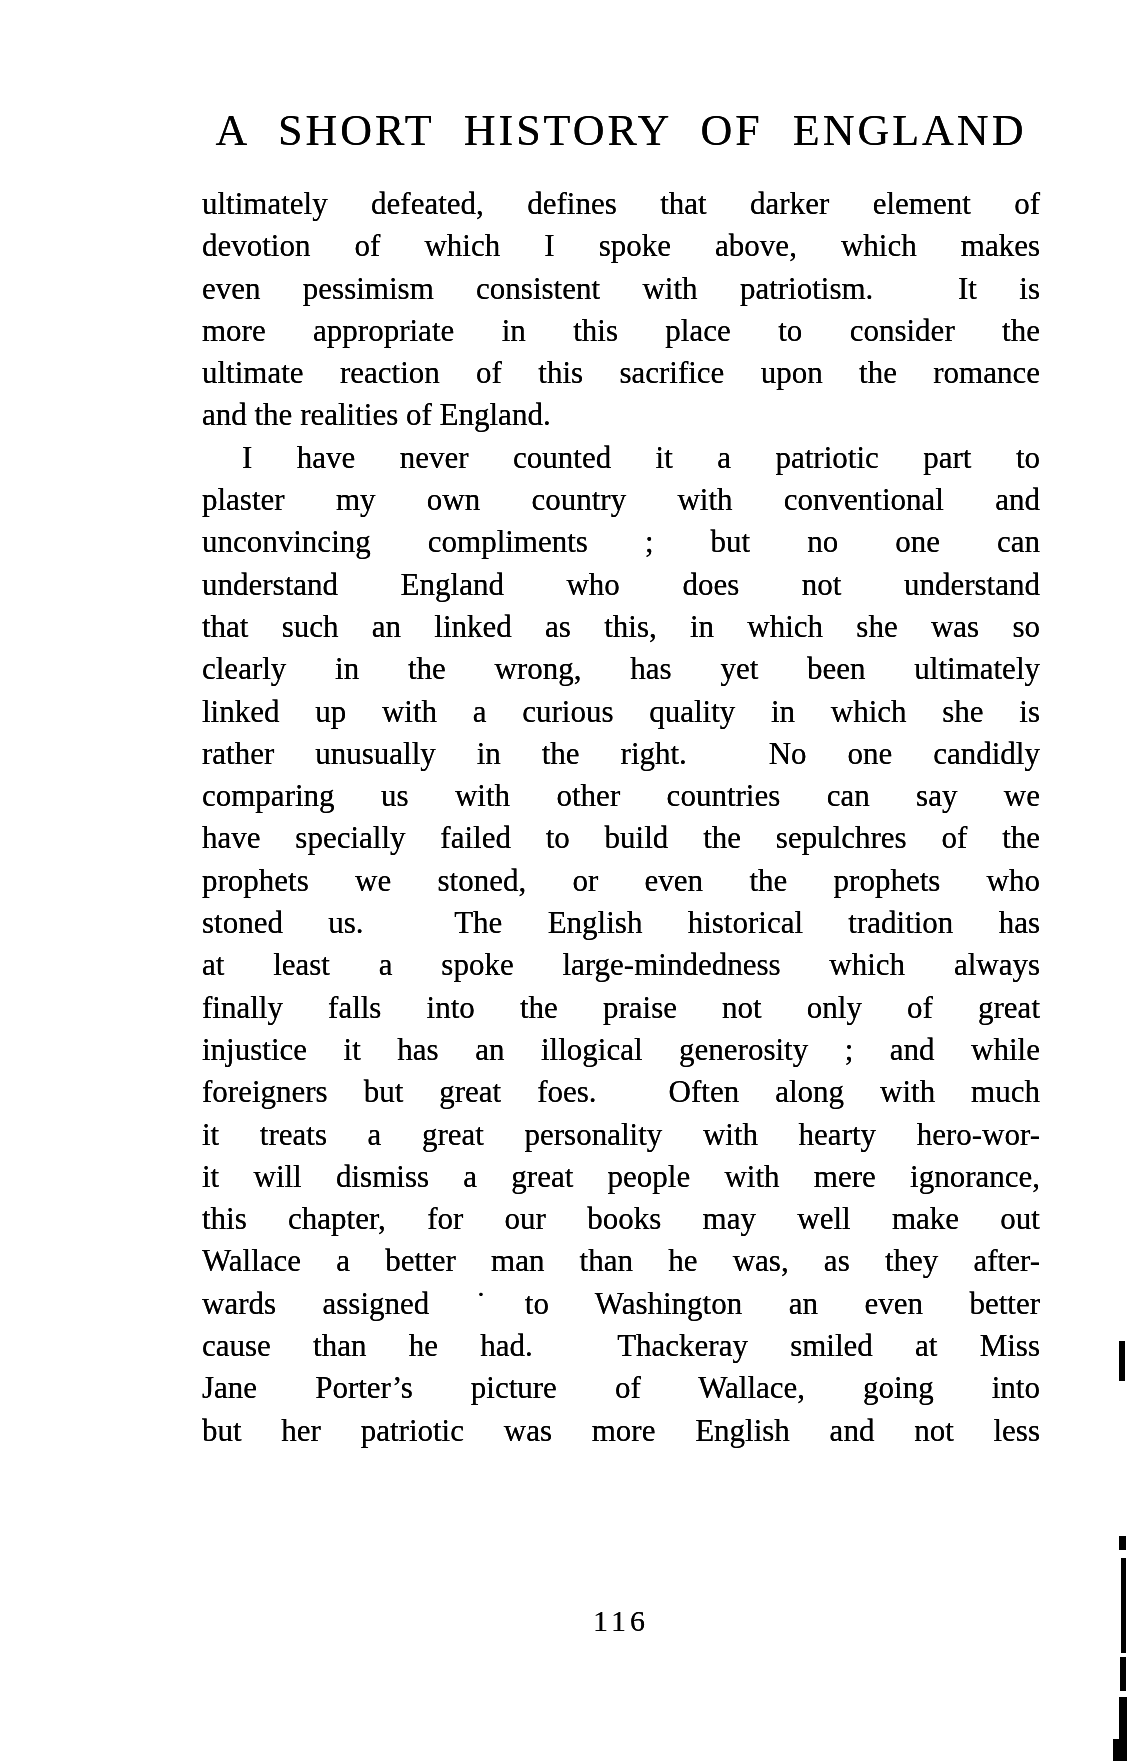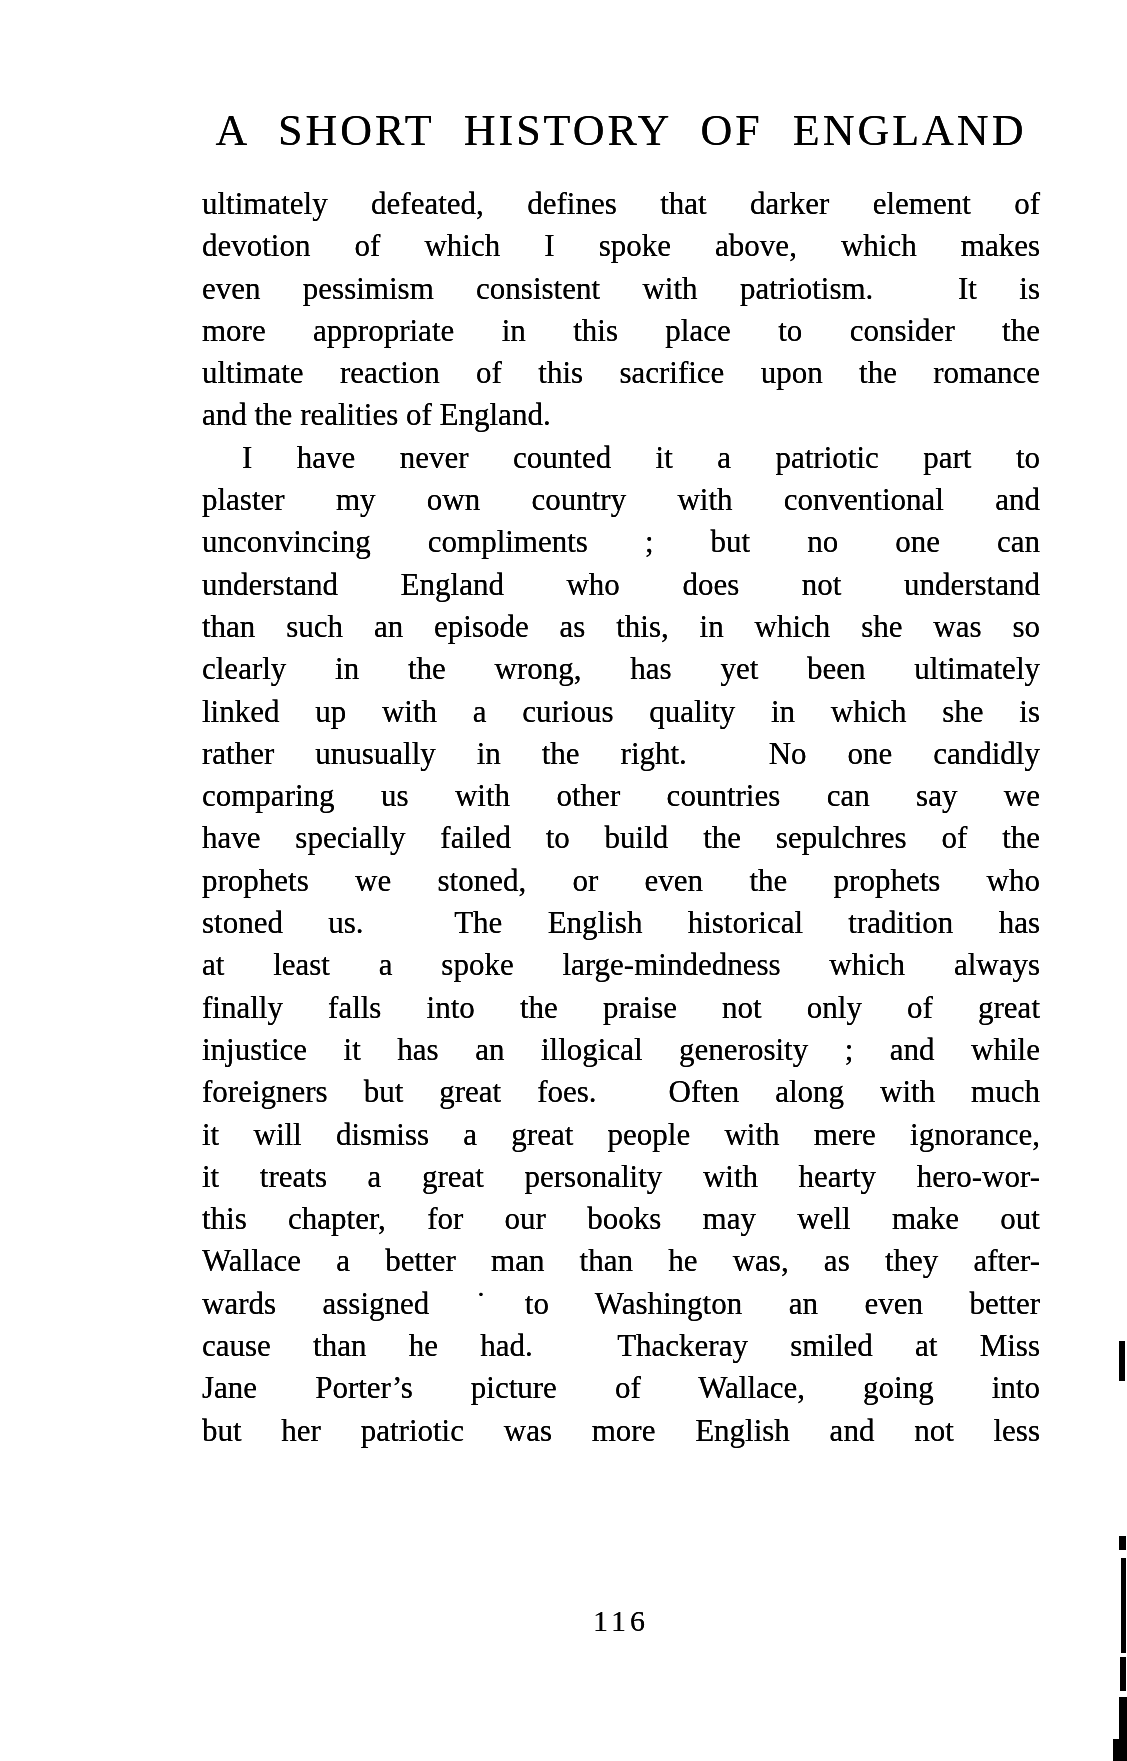--- a/index.html
+++ b/index.html
@@ -88,34 +88,34 @@
     <div class="line">ultimately defeated, defines that darker element of</div>
     <div class="line">devotion of which I spoke above, which makes</div>
     <div class="line">even pessimism consistent with patriotism. &nbsp;It is</div>
     <div class="line">more appropriate in this place to consider the</div>
     <div class="line">ultimate reaction of this sacrifice upon the romance</div>
     <div class="line para-end">and the realities of England.</div>
     <div class="line indent">I have never counted it a patriotic part to</div>
     <div class="line">plaster my own country with conventional and</div>
     <div class="line">unconvincing compliments ; but no one can</div>
     <div class="line">understand England who does not understand</div>
-    <div class="line">than such an episode as this, in which she was so</div>
+    <div class="line">that such an linked as this, in which she was so</div>
     <div class="line">clearly in the wrong, has yet been ultimately</div>
     <div class="line">linked up with a curious quality in which she is</div>
     <div class="line">rather unusually in the right. &nbsp;No one candidly</div>
     <div class="line">comparing us with other countries can say we</div>
     <div class="line">have specially failed to build the sepulchres of the</div>
     <div class="line">prophets we stoned, or even the prophets who</div>
     <div class="line">stoned us. &nbsp;The English historical tradition has</div>
     <div class="line">at least a spoke large-mindedness which always</div>
     <div class="line">finally falls into the praise not only of great</div>
     <div class="line">injustice it has an illogical generosity ; and while</div>
     <div class="line">foreigners but great foes. &nbsp;Often along with much</div>
+    <div class="line">it treats a great personality with hearty hero-wor-</div>
     <div class="line">it will dismiss a great people with mere ignorance,</div>
-    <div class="line">it treats a great personality with hearty hero-wor-</div>
     <div class="line">this chapter, for our books may well make out</div>
     <div class="line">Wallace a better man than he was, as they after-</div>
     <div class="line">wards assigned ˙to Washington an even better</div>
     <div class="line">cause than he had. &nbsp;Thackeray smiled at Miss</div>
     <div class="line">Jane Porter’s picture of Wallace, going into</div>
     <div class="line">but her patriotic was more English and not less</div>
   </div>
 
   <div class="page-number">116</div>
 

